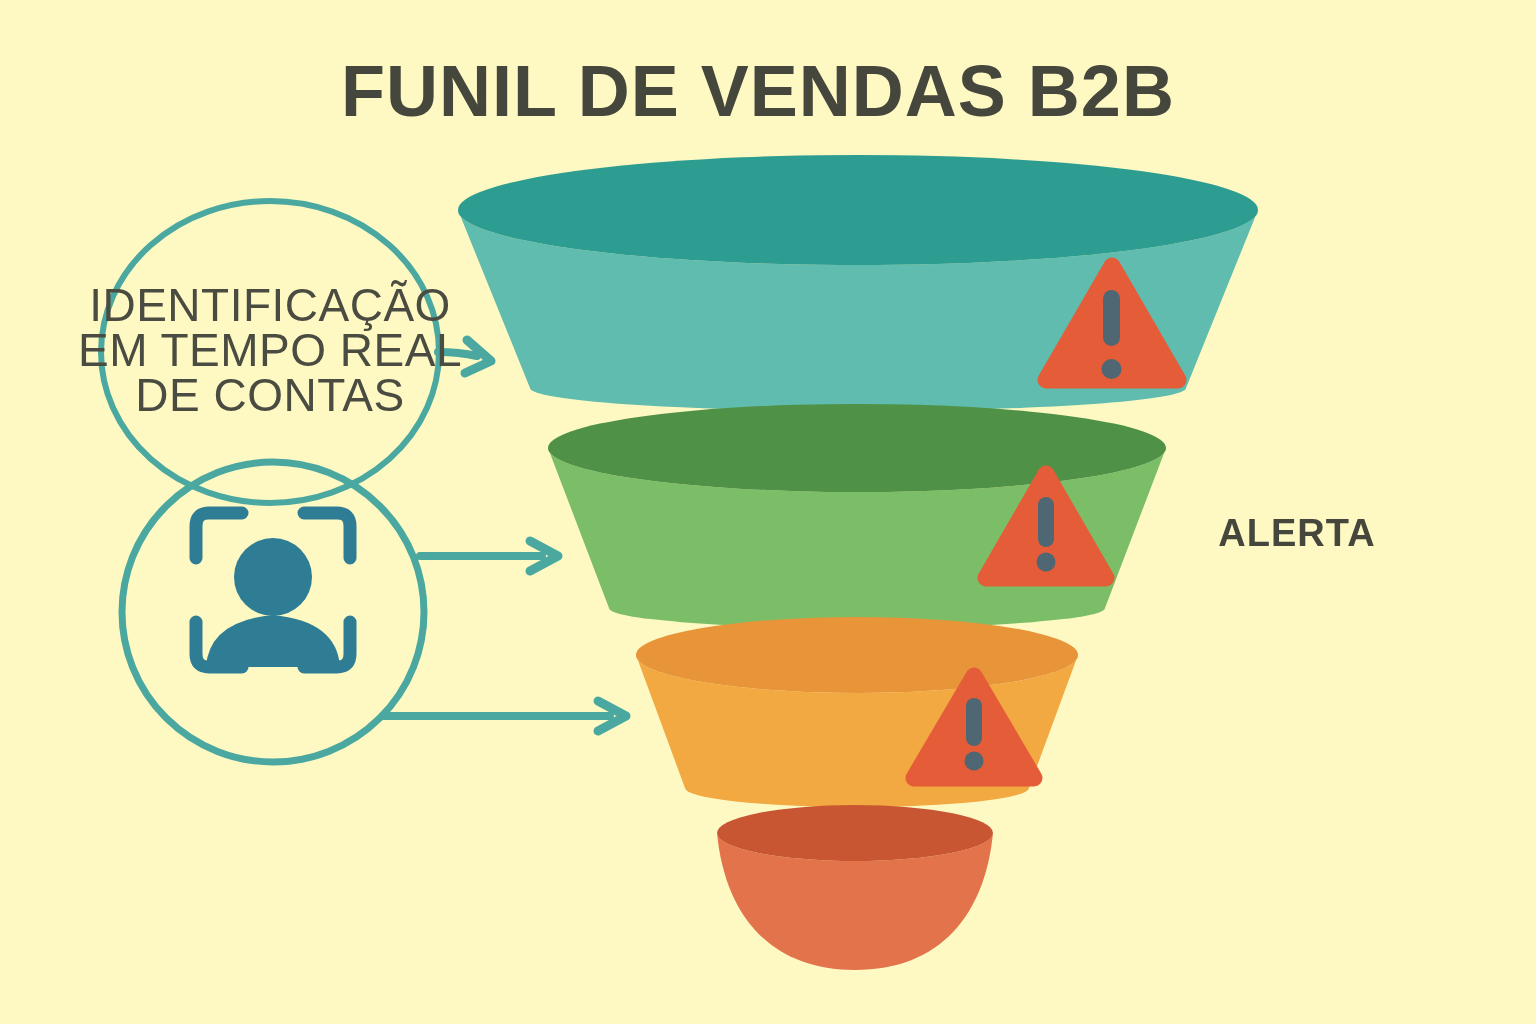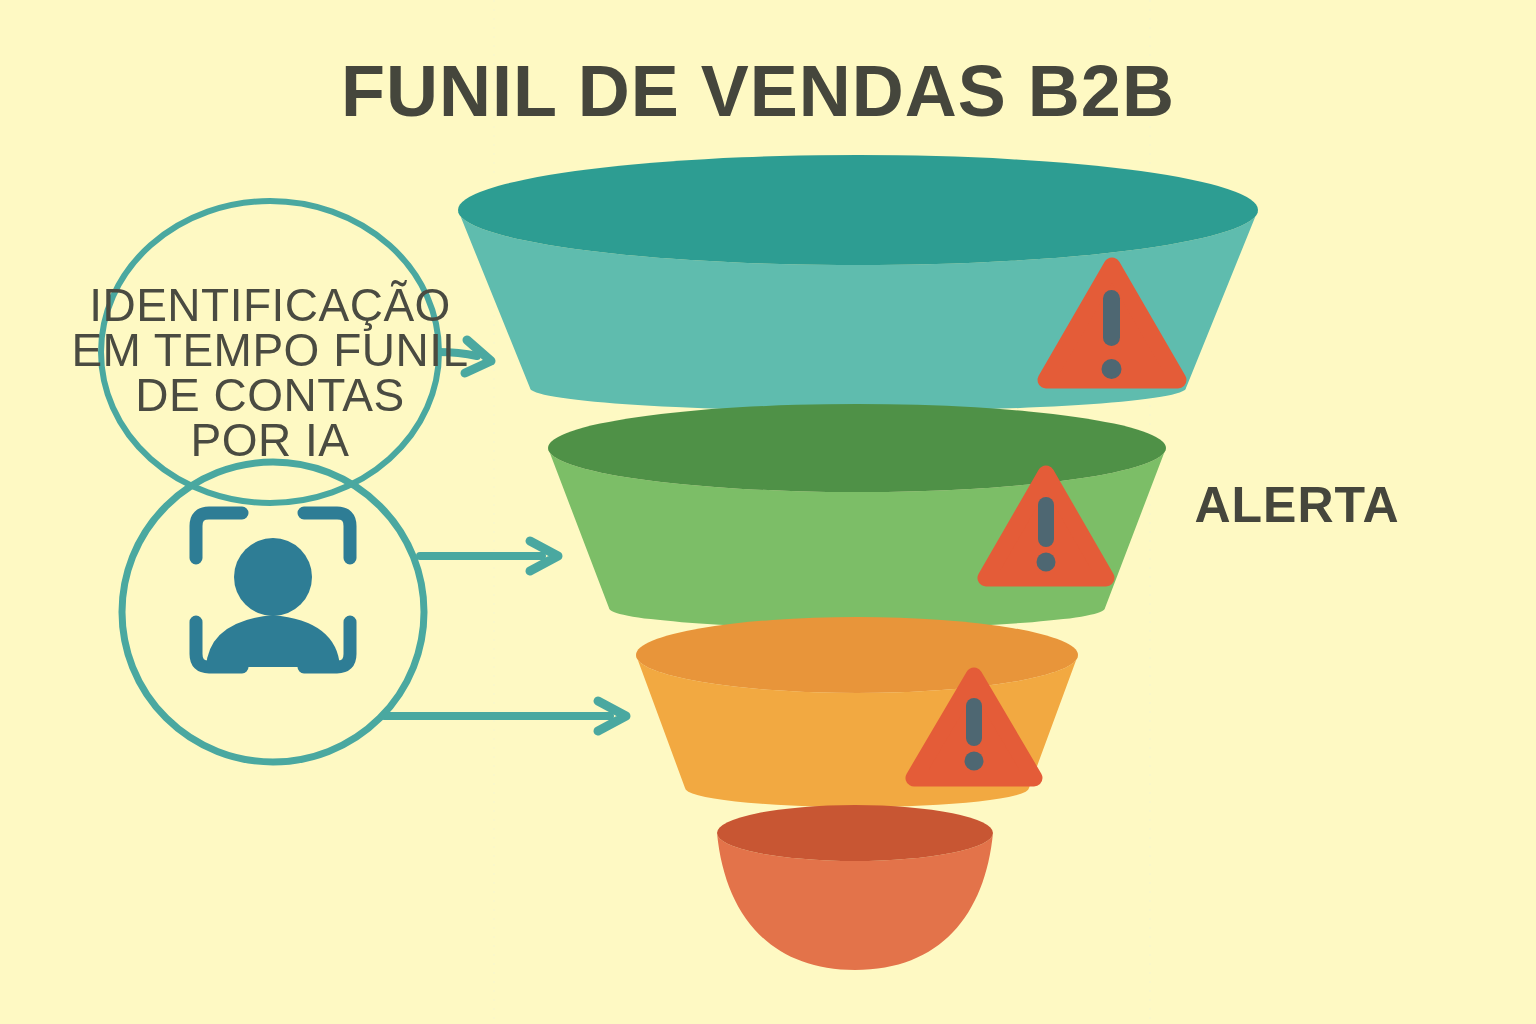--- a/index.html
+++ b/index.html
@@ -28,22 +28,22 @@
     left:60px;top:283px;width:420px;
     font-size:46px;font-weight:400;line-height:45px;
     color:#4a4b41;letter-spacing:0.5px;
   }
   .ai-label{
     left:163px;top:680px;width:220px;
     font-size:52px;font-weight:700;
     color:#317f96;letter-spacing:2px;
   }
   .alert-label{
-    left:1087px;top:477px;width:420px;
-    font-size:50px;font-weight:800;line-height:57px;
+    left:1087px;top:505px;width:420px;
+    font-size:38px;font-weight:800;line-height:57px;
     color:#45463c;letter-spacing:1px;
   }
 </style>
 </head>
 <body>
 
 <div class="stage">
 
   <svg width="1536" height="1024" viewBox="0 0 1536 1024">
 
@@ -116,23 +116,22 @@
       <path class="bracket" d="M 304 667 L 337 667 Q 350 667 350 654 L 350 622"></path>
       <circle class="person" cx="273" cy="577" r="39"></circle>
       <path class="person" d="M 206 667 Q 209 621 273 615 Q 337 621 340 667 Z"></path>
     </g>
   </svg>
 
   <div class="txt title">FUNIL DE VENDAS B2B</div>
 
   <div class="txt info-text">
     <div>IDENTIFICAÇÃO</div>
-    <div>EM TEMPO FUNIL</div>
+    <div>EM TEMPO REAL</div>
     <div>DE CONTAS</div>
-    <div>POR IA</div>
   </div>
 
 
   <div class="txt alert-label">
     <div>ALERTA</div>
   </div>
 
 </div>
 
 </body></html>

